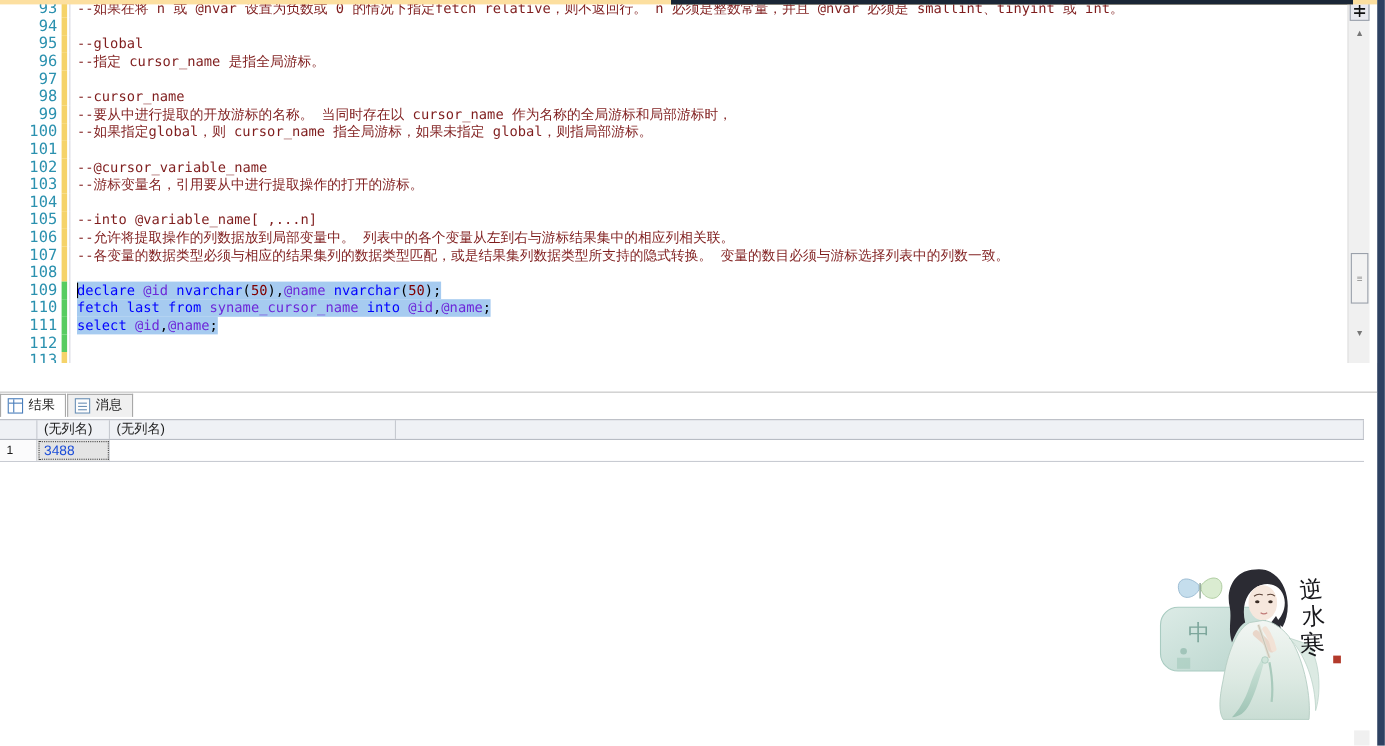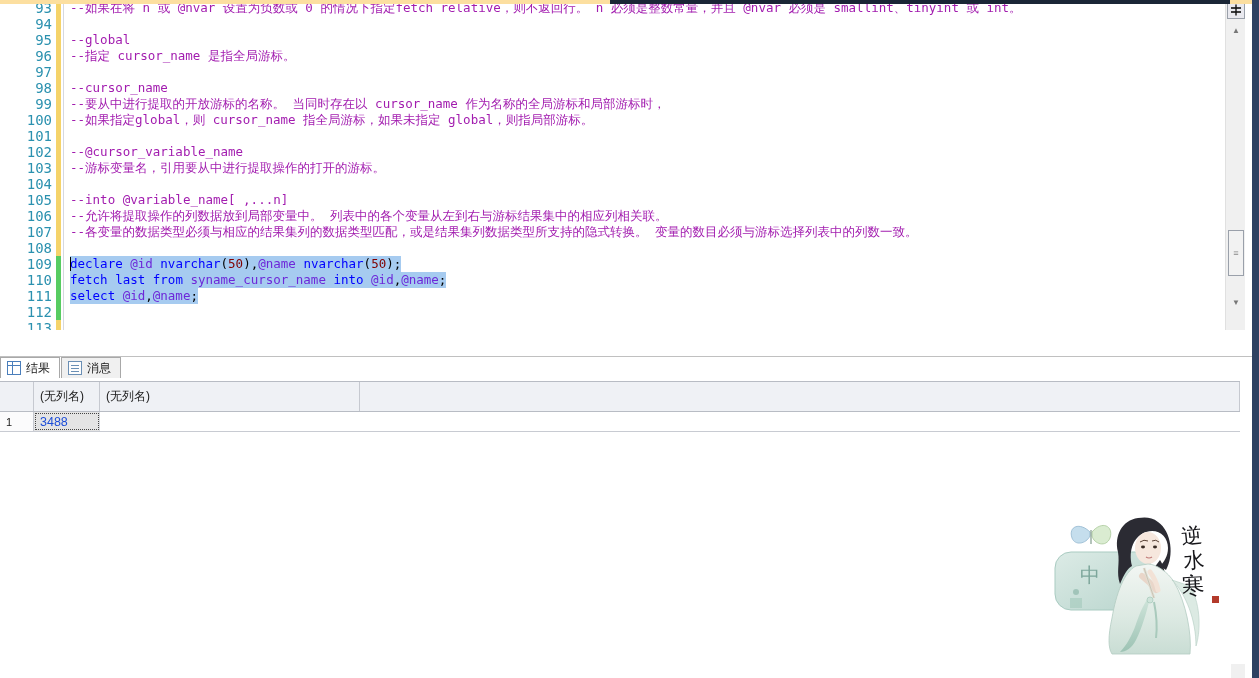--- a/index.html
+++ b/index.html
@@ -91,21 +91,21 @@
     position: absolute;
     left: 63px; top: 0;
     width: 1px; height: 16px;
     background: #d6d8e0;
   }
 
   .code-text {
     position: absolute;
     left: 70px; top: 0;
     height: 16px;
-    color: #a21caf;
+    color: #7f1d1d;
     white-space: pre;
   }
   .code-text.sel {
     background: #a6cbf0;
     color: #0000ff;
   }
   .kw   { color: #0000ff; }
   .idn  { color: #6d28d9; }
   .num  { color: #800000; }
   .pun  { color: #000000; }
@@ -219,21 +219,21 @@
     height: 322px;
     background: #ffffff;
     border-top: 1px solid #c0c0c0;
   }
 
   .tabs {
     position: absolute;
     left: 0; top: 0;
     height: 22px;
     display: flex;
-    align-items: flex-start;
+    align-items: center;
   }
   .tab {
     height: 21px;
     display: flex;
     align-items: center;
     padding: 0 9px 0 6px;
     font-size: 12px;
     color: #1a1a1a;
     border: 1px solid #a8a8a8;
     border-bottom: none;
@@ -275,21 +275,21 @@
     box-shadow: 0 3px 0 #6a8fb5, 0 6px 0 #6a8fb5;
   }
 
   .grid {
     position: absolute;
     left: 0; top: 24px;
     width: 1240px;
   }
   .grid-header {
     display: flex;
-    height: 31px;
+    height: 19px;
     background: #eff1f5;
     border-top: 1px solid #b8bcc4;
     border-bottom: 1px solid #b8bcc4;
   }
   .grid-header .corner {
     width: 34px;
     border-right: 1px solid #c6c9d0;
   }
   .grid-header .hcell {
     display: flex;

